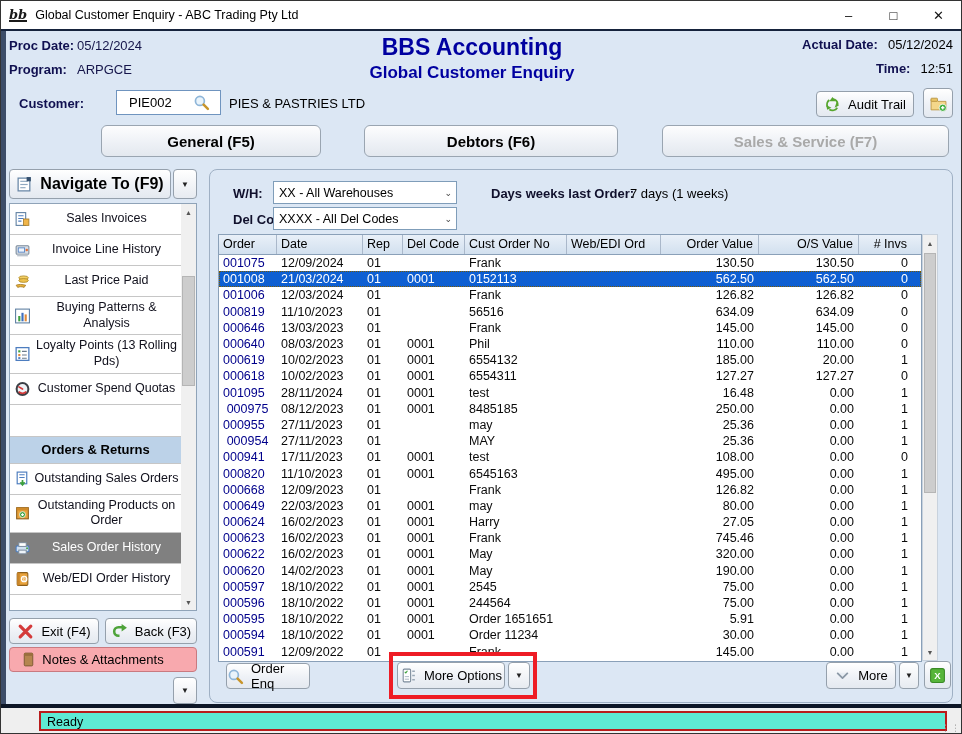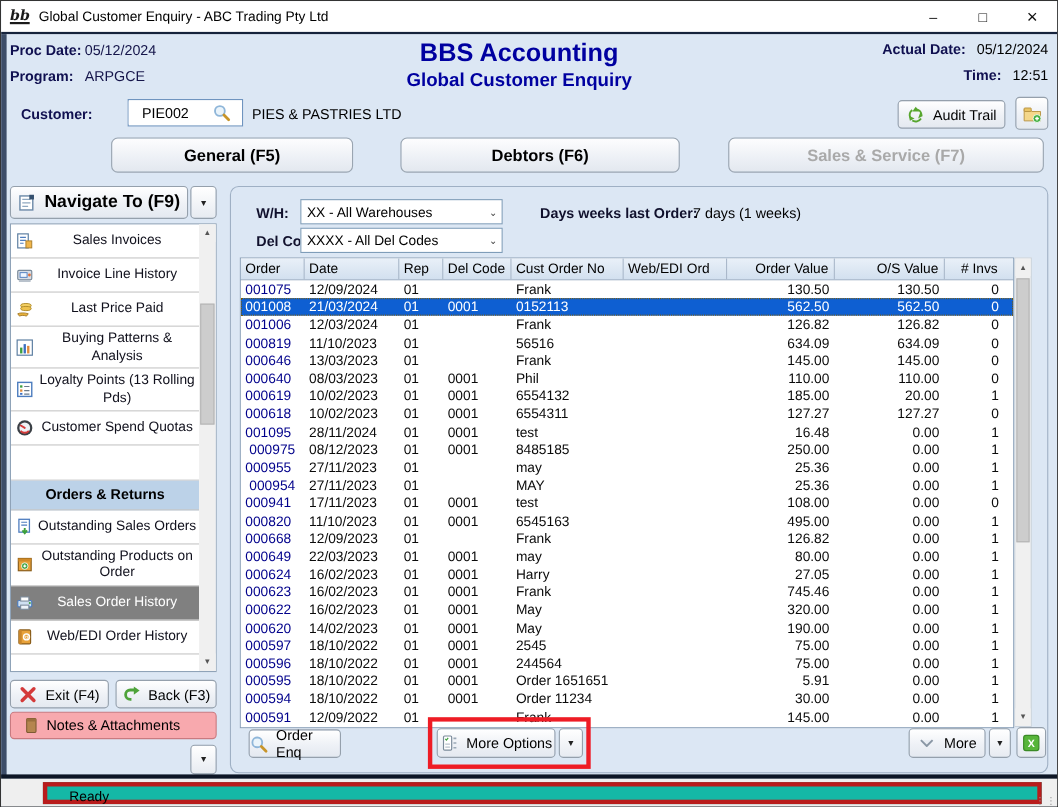--- a/index.html
+++ b/index.html
@@ -104,22 +104,22 @@
   .annotation-box{position:absolute; left:388px; top:651px; width:148px; height:47px;
     border:4px solid var(--annotation-red); z-index:30;}
   .more-options-btn{position:absolute; left:396px; top:661px; width:108px; height:27px;}
   .more-options-arrow{position:absolute; left:507px; top:661px; width:22px; height:27px;}
   .more-btn{position:absolute; left:825px; top:661px; width:70px; height:27px;}
   .more-arrow{position:absolute; left:898px; top:661px; width:20px; height:27px;}
   .excel-btn{position:absolute; left:923px; top:660px; width:27px; height:28px;}
   
   .content-bottom-line{position:absolute; left:0; top:703px; width:962px; height:4px; background:#0d1626;}
   .statusbar{position:absolute; left:0; top:707px; width:962px; height:27px; background:#efefef;}
-  .status-field{position:absolute; left:38px; top:3px; width:908px; height:20px; background:#14b8a6;
-    border:4px solid #b91c1c; font-size:12.5px; color:#000; padding:2px 0 0 20px;}
+  .status-field{position:absolute; left:38px; top:3px; width:908px; height:20px; background:#5eead4;
+    border:2px solid #b91c1c; font-size:12.5px; color:#000; padding:2px 0 0 6px;}
   .grip{position:absolute; right:2px; bottom:2px; font-size:9px; color:#9a9a9a; letter-spacing:1px;}
   .icon16{display:inline-flex; width:17px; height:17px;}
   .icon16 svg{width:100%; height:100%;}
   .right-hdr{position:absolute; right:8px; top:36px; width:175px;}
   .right-row{display:flex; justify-content:flex-end; gap:10px; margin-bottom:9px; font-size:13px;}
   .right-row b{color:var(--label-navy);}
 </style>
 </head>
 <body>
 

